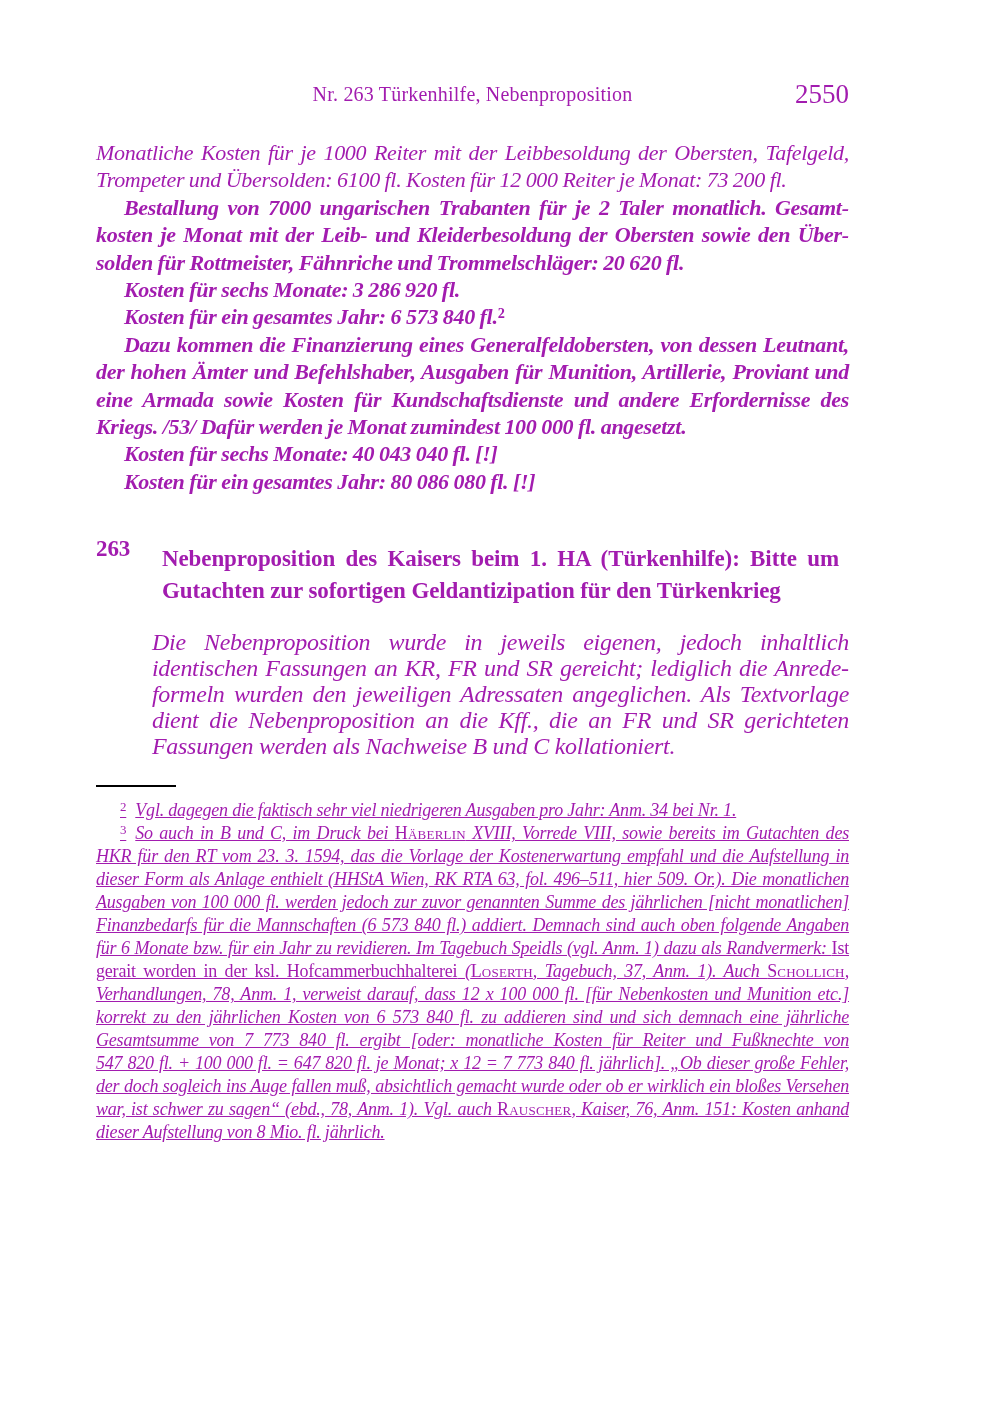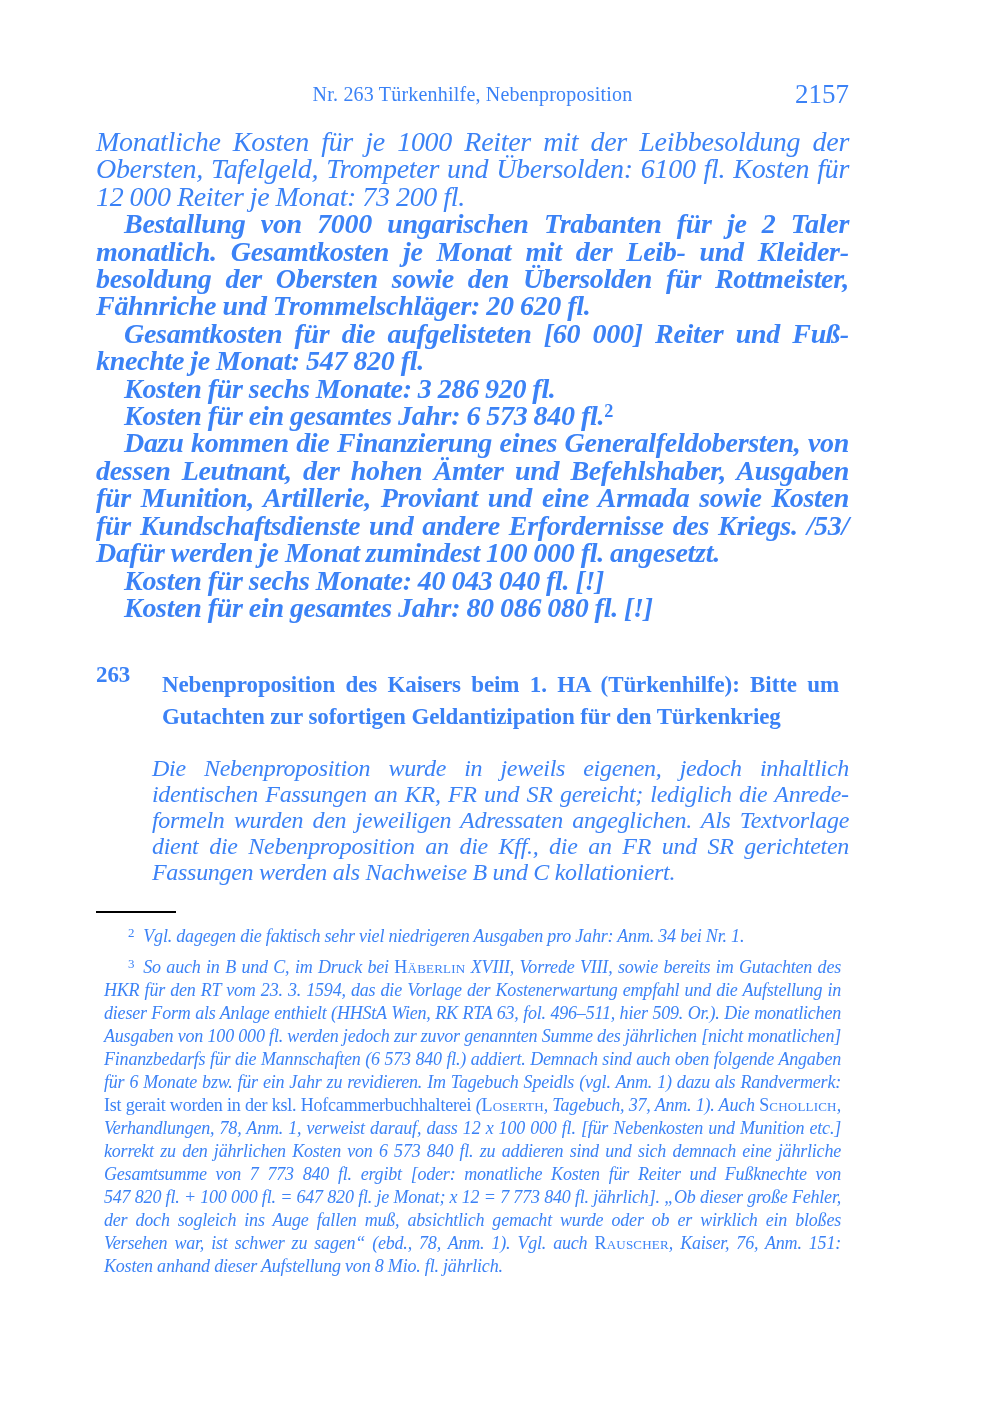--- a/index.html
+++ b/index.html
@@ -1,36 +1,36 @@
 <!DOCTYPE html>
 <html lang="de"><head>
 <meta charset="utf-8">
 <style>
   html,body{margin:0;padding:0;background:#ffffff;}
   .page{
     position:relative;
     width:1004px;height:1418px;
-    background:#ffffff;color:#3b82f6;
+    background:#ffffff;color:#a21caf;
     overflow:hidden;
     font-family:"Liberation Serif","DejaVu Serif",serif;
   }
   .content{position:absolute;left:96px;top:76px;width:753px;}
 
   
   .running-header{position:relative;height:36px;}
   .running-title{
     position:absolute;left:0;width:100%;bottom:6px;
     text-align:center;font-size:20px;letter-spacing:0.2px;
   }
   .page-number{position:absolute;right:0;bottom:2px;font-size:27px;}
 
   
   .doc-body{
-    margin-top:16px;
-    font-size:28px;line-height:27.4px;
+    margin-top:27px;
+    font-size:22px;line-height:27.4px;
     font-style:italic;
     text-align:justify;
     letter-spacing:-0.3px;word-spacing:-0.5px;
     hyphens:manual;
   }
   .doc-body p{margin:0;}
   .doc-body p.indent{text-indent:28px;font-weight:bold;}
 
   
   .run-i{font-style:italic;}
@@ -64,42 +64,41 @@
   }
 
   
   .footnotes{
     margin-top:26px;
     font-size:18px;line-height:23px;
     font-style:italic;text-align:justify;
     letter-spacing:-0.2px;hyphens:manual;
   }
   .footnote-rule{width:80px;border-top:2px solid #000;margin-bottom:12px;}
-  .footnote{margin:8px;text-indent:24px;}
+  .footnote{margin:0;text-indent:24px;text-decoration:underline;}
   .fn-marker{
     font-style:normal;font-size:0.72em;
     vertical-align:baseline;position:relative;top:-0.4em;
     margin-right:9px;line-height:0;
   }
 </style>
 </head>
 <body>
 
 <div class="page">
   <div class="content">
 
     <header class="running-header">
       <span class="running-title">Nr. 263 Türkenhilfe, Nebenproposition</span>
-      <span class="page-number">2157</span>
+      <span class="page-number">2550</span>
     </header>
 
     <section class="doc-body">
       <p><span class="run-i">Monatliche Kosten für je 1000 Reiter mit der Leib­besoldung der Obersten, Tafelgeld, Trompeter und Über­solden: 6100&nbsp;fl. Kosten für 12&nbsp;000 Reiter je Monat: 73&nbsp;200&nbsp;fl.</span></p>
       <p class="indent"><span class="run-i">Bestallung von 7000 ungarischen Trabanten für je 2 Taler monatlich. Gesamt­kosten je Monat mit der Leib- und Kleider­besoldung der Obersten sowie den Über­solden für Rottmeister, Fähnriche und Trommel­schläger: 20&nbsp;620&nbsp;fl.</span></p>
-      <p class="indent"><span class="run-i">Gesamtkosten für die aufgelisteten [60&nbsp;000] Reiter und Fuß­knechte je Monat: 547&nbsp;820&nbsp;fl.</span></p>
       <p class="indent"><span class="run-i">Kosten für sechs Monate: 3&nbsp;286&nbsp;920&nbsp;fl.</span></p>
       <p class="indent"><span class="run-i">Kosten für ein gesamtes Jahr: 6&nbsp;573&nbsp;840&nbsp;fl.</span><sup class="run-sup">2</sup></p>
       <p class="indent"><span class="run-i">Dazu kommen die Finanzierung eines General­feldobersten, von dessen Leutnant, der hohen Ämter und Befehls­haber, Ausgaben für Munition, Artillerie, Proviant und eine Armada sowie Kosten für Kundschafts­dienste und andere Erforder­nisse des Kriegs. /53/ Dafür werden je Monat zumindest 100&nbsp;000&nbsp;fl. angesetzt.</span></p>
       <p class="indent"><span class="run-i">Kosten für sechs Monate: 40&nbsp;043&nbsp;040&nbsp;fl. [!]</span></p>
       <p class="indent"><span class="run-i">Kosten für ein gesamtes Jahr: 80&nbsp;086&nbsp;080&nbsp;fl. [!]</span></p>
     </section>
 
     <section class="entry">
       <div class="entry-heading">
         <span class="entry-number">263</span>

